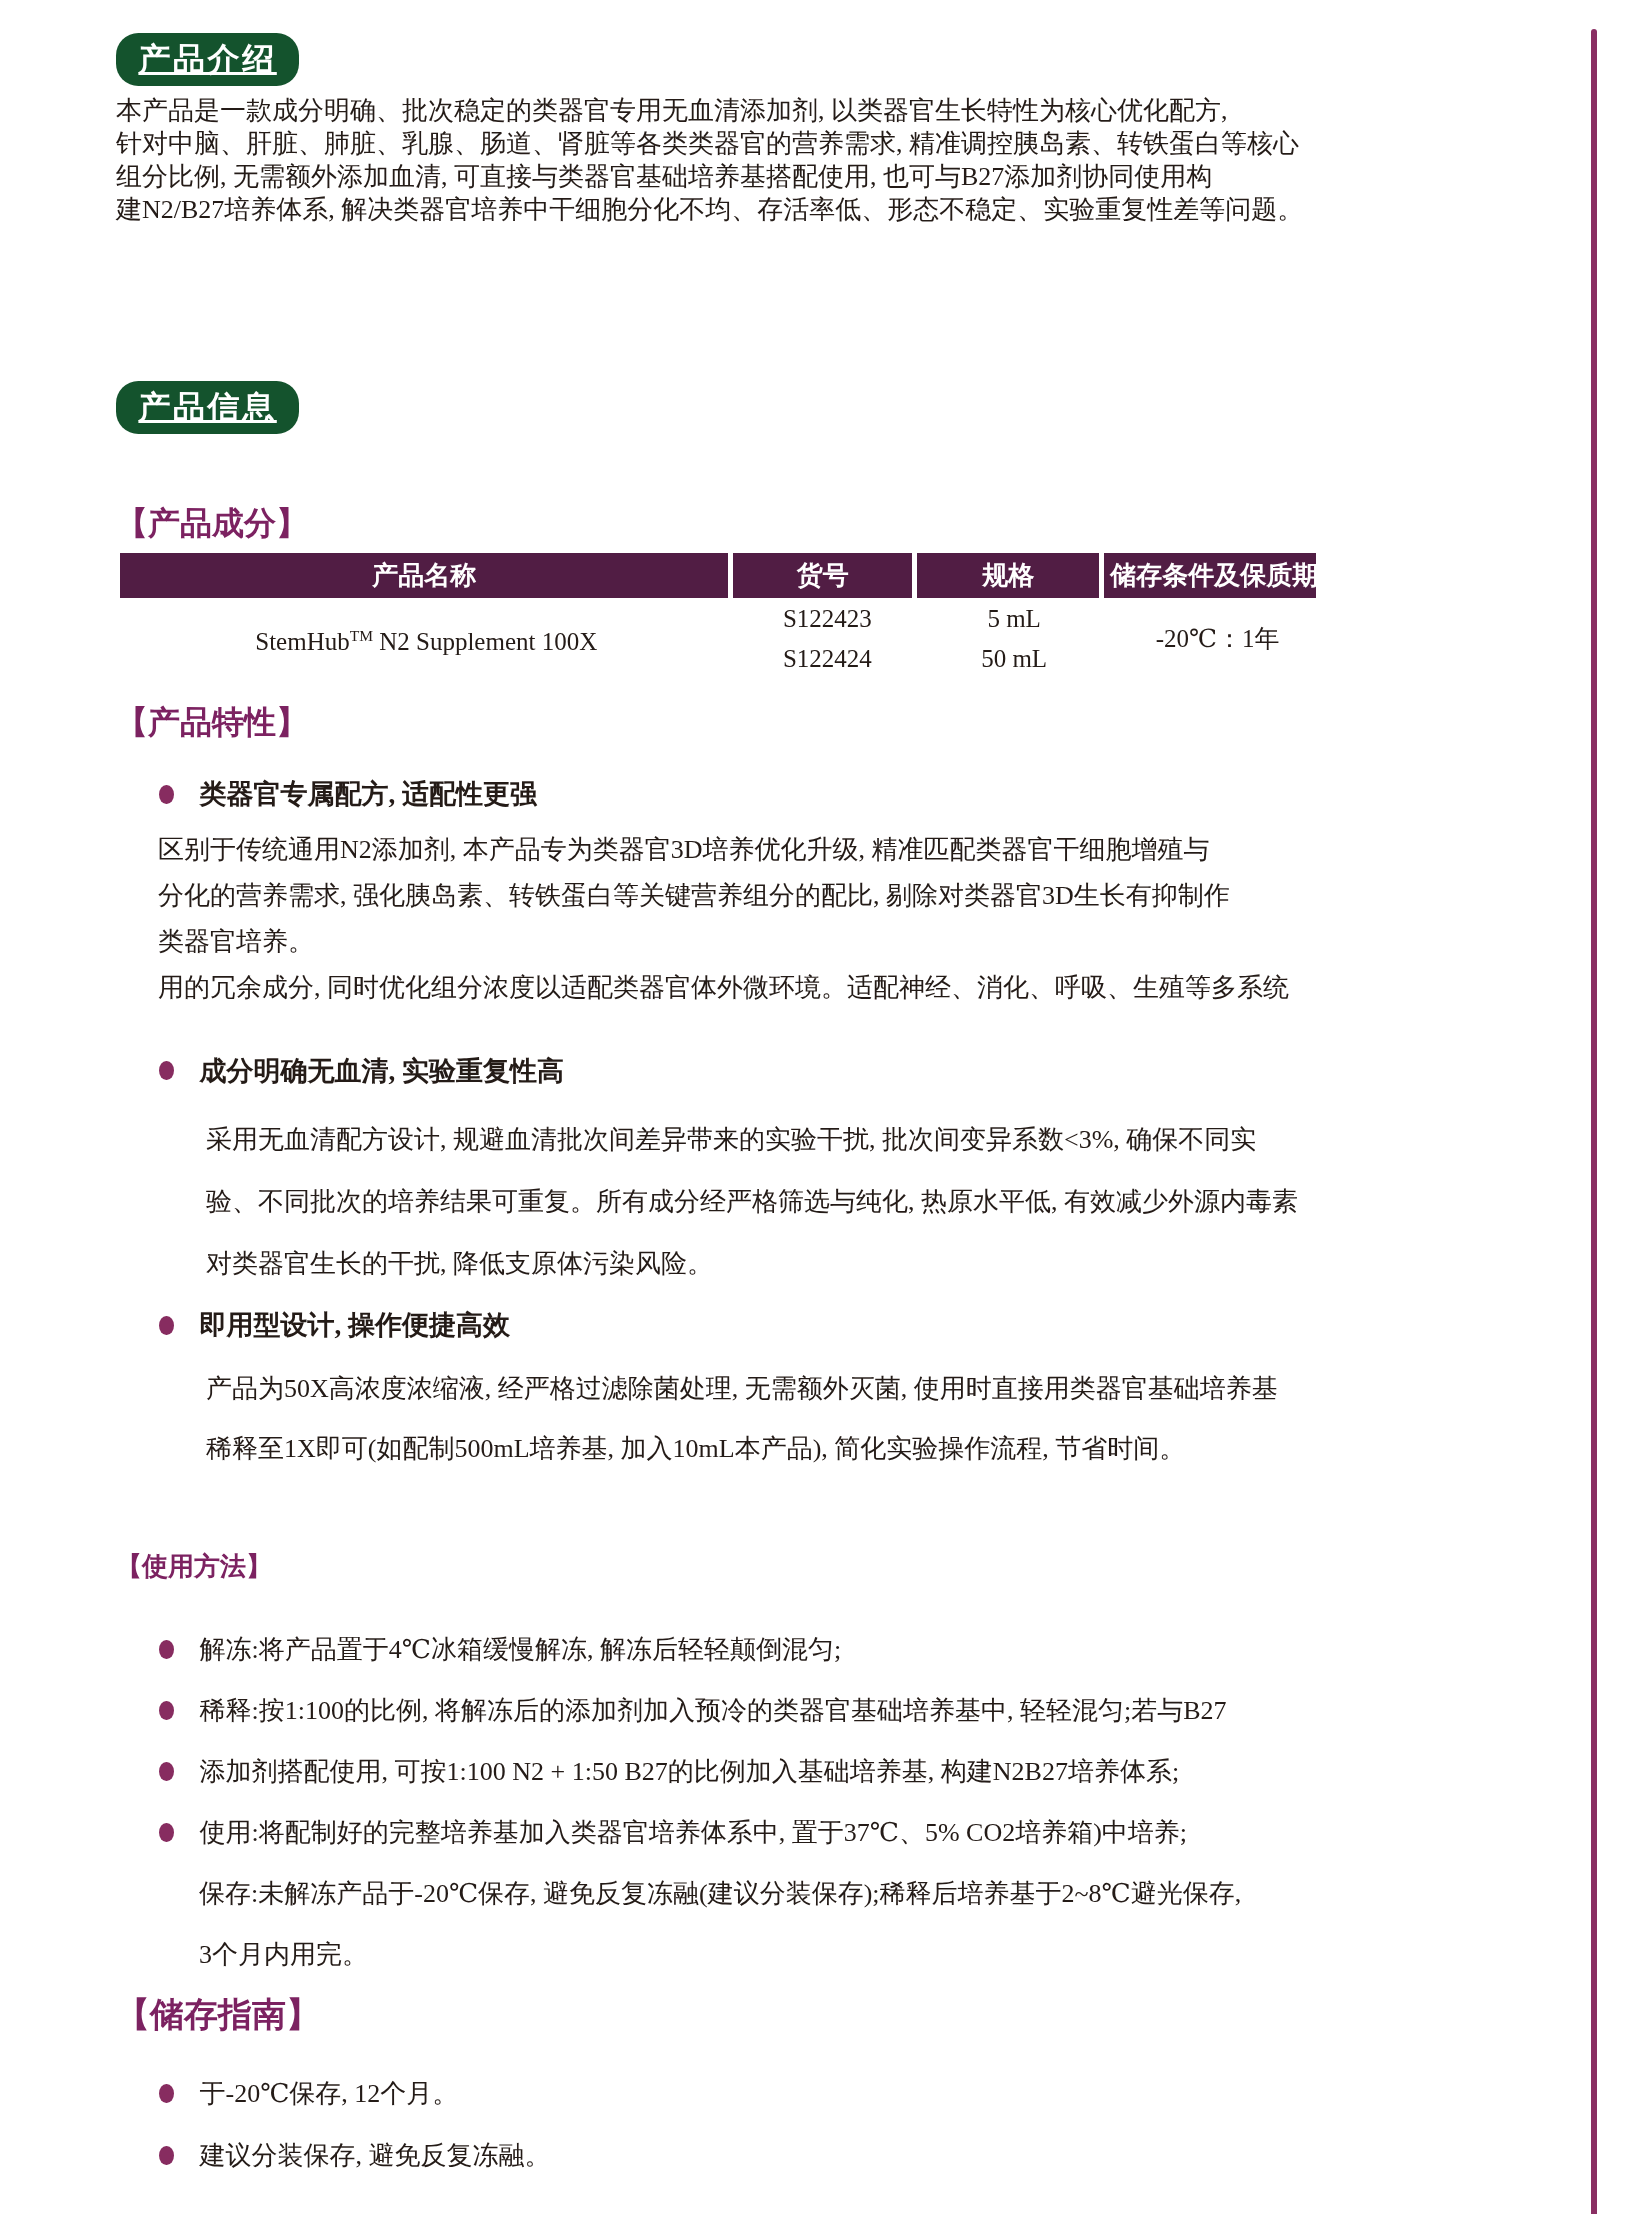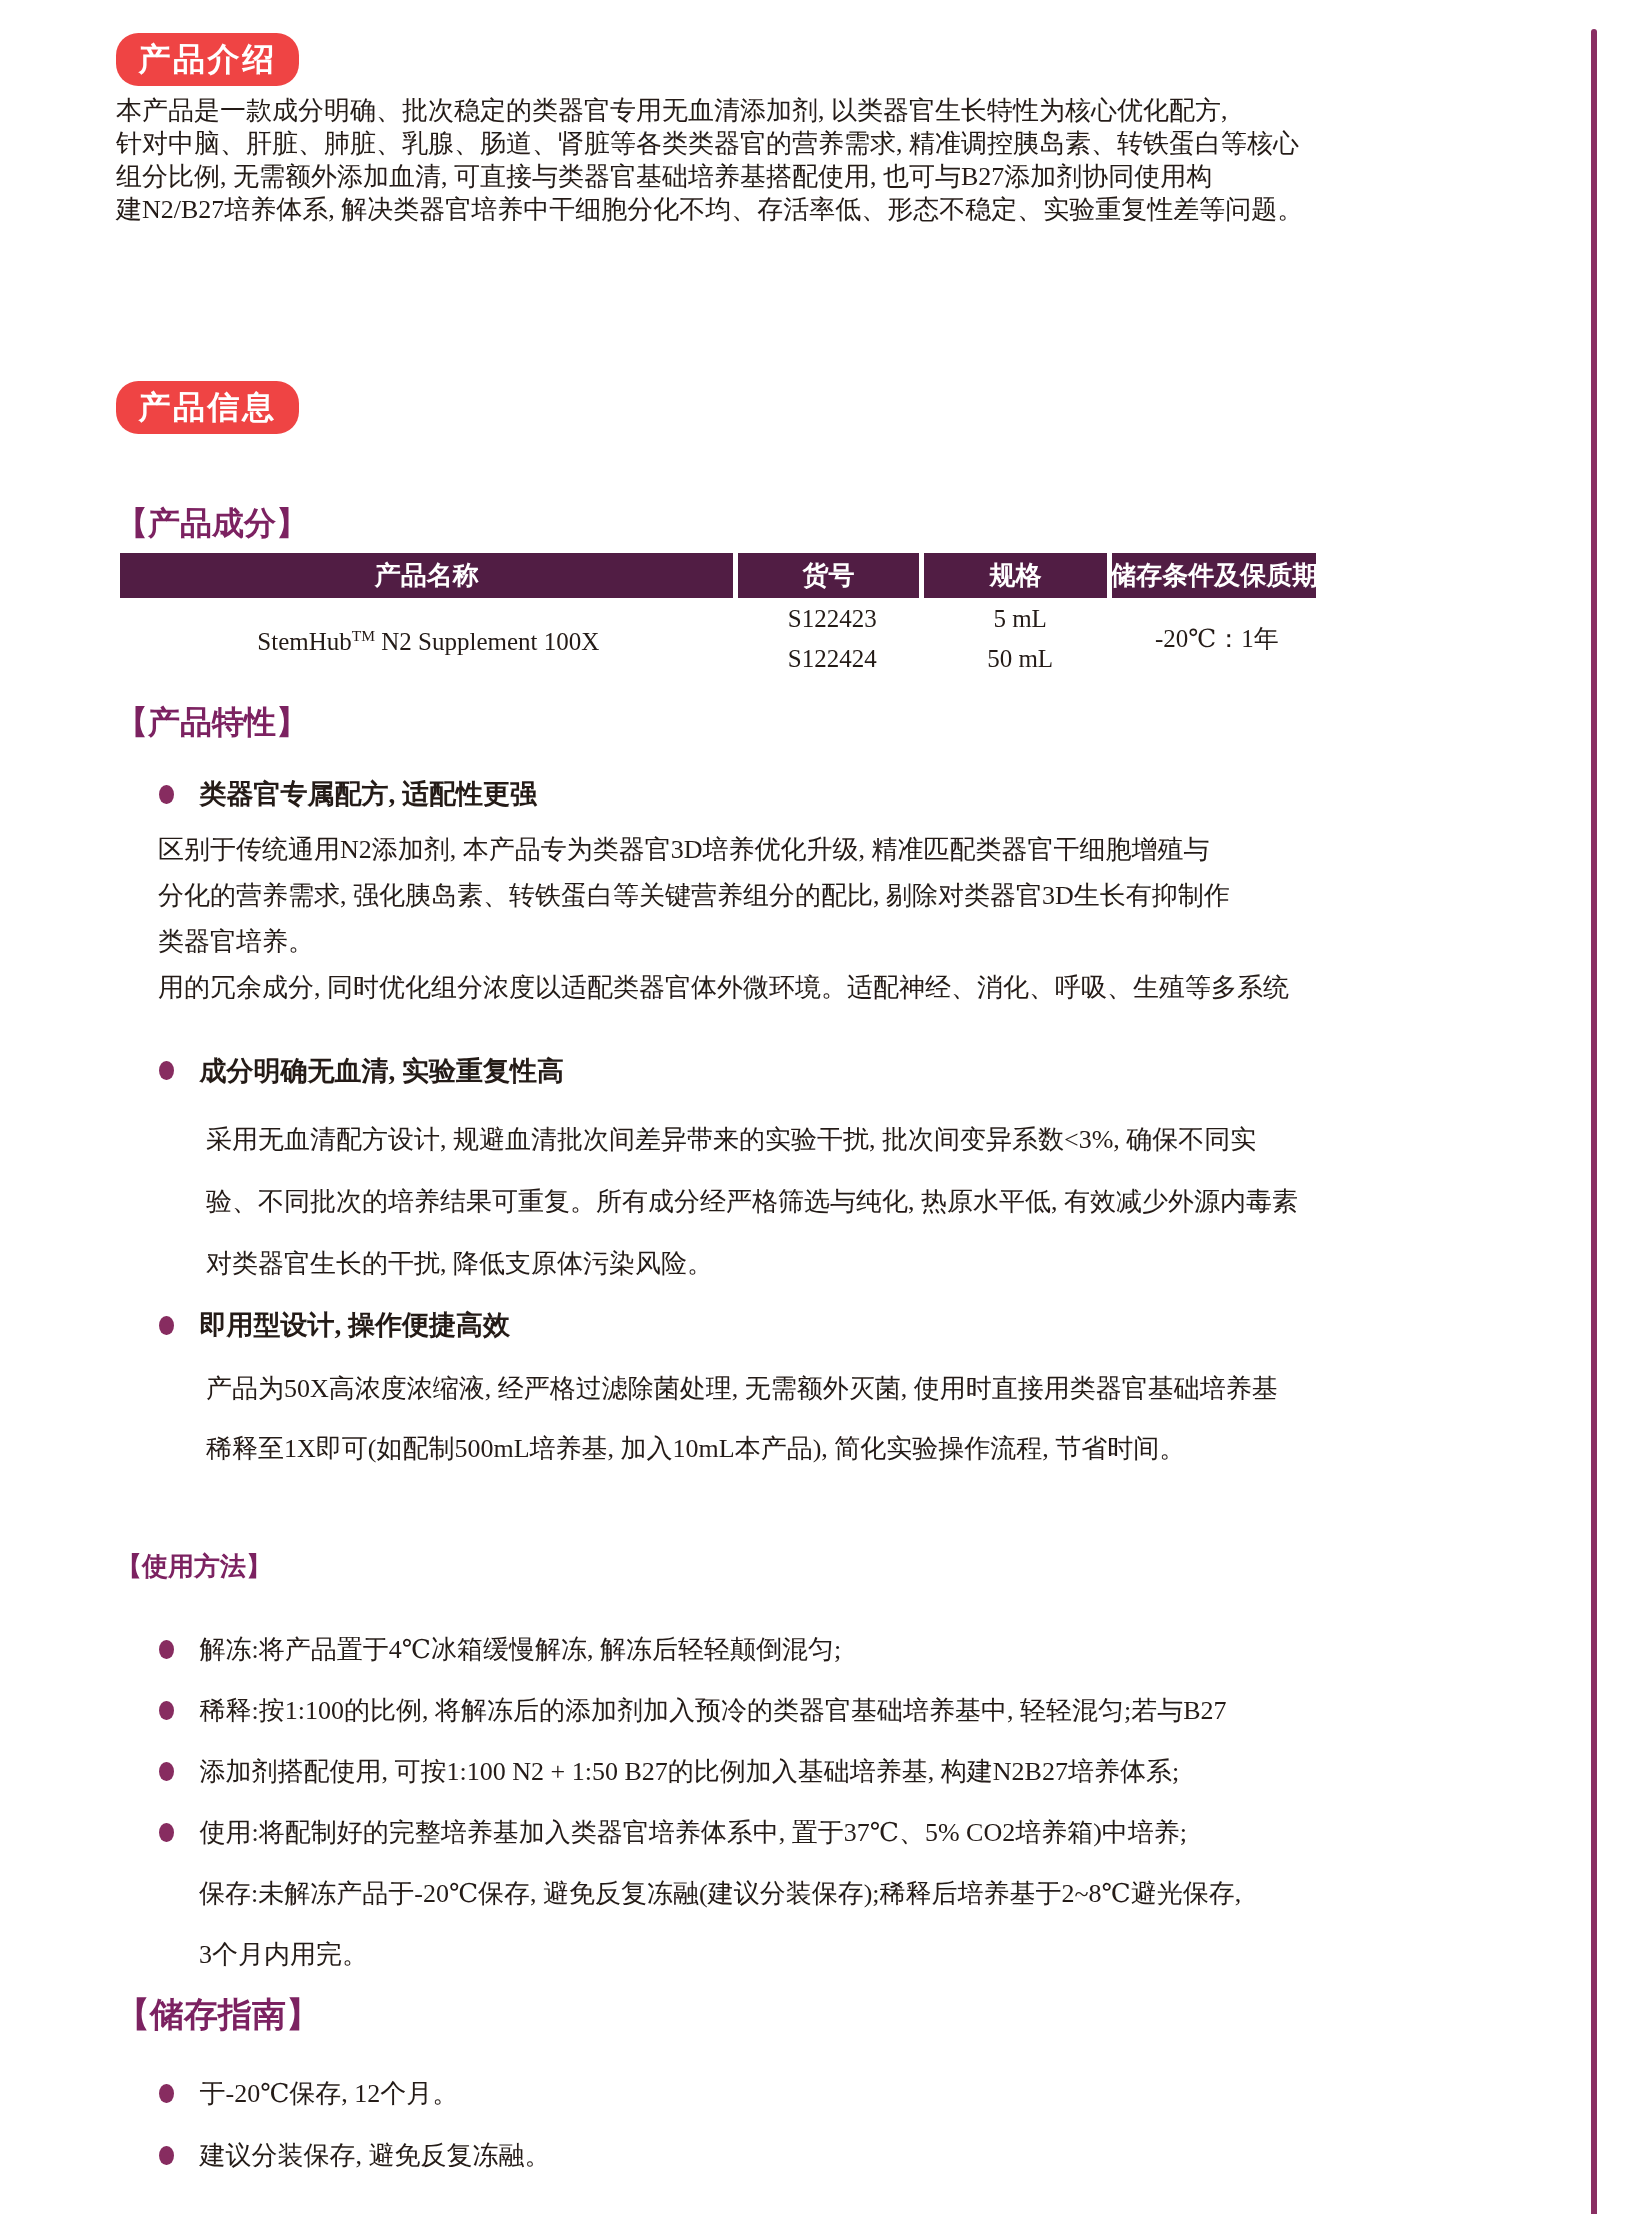--- a/index.html
+++ b/index.html
@@ -4,37 +4,37 @@
 <style>
   html,body{margin:0;padding:0;}
   body{
     width:1652px;height:2215px;position:relative;overflow:hidden;
     background:#ffffff;color:#241b17;
     font-family:"Liberation Serif","DejaVu Serif",serif;
   }
   .content{padding-left:116px;}
   .right-rule{position:absolute;top:29px;right:55px;width:6px;height:2185px;
     background:#8a2f63;border-radius:5.2px 5.2px 0 0;}
-  .badge{display:inline-block;background:#ef4444;color:#ffffff;font-weight:bold;
-    font-size:32px;line-height:1;padding:9.5px 22.4px 11.2px;border-radius:22.4px;letter-spacing:2.6px;}
+  .badge{display:inline-block;background:#14532d;color:#ffffff;font-weight:bold;
+    font-size:32px;line-height:1;padding:9.5px 22.4px 11.2px;border-radius:22.4px;letter-spacing:2.6px;text-decoration:underline;}
   .badge1{margin-top:33px;}
   .badge2{margin-top:155px;}
   .section-heading{color:#7c2261;font-weight:bold;font-size:32px;line-height:41px;white-space:nowrap;}
   .h-comp{margin-top:69px;}
   .h-feat{margin-top:21.5px;}
   .h-usage{margin-top:65px;font-size:26px;line-height:45px;}
   .h-store{margin-top:6.9px;font-size:34px;line-height:45px;}
   .intro{margin-top:8.6px;font-size:26px;line-height:33px;}
   .line{white-space:nowrap;}
   
   .ptable{margin-top:8.6px;margin-left:4.3px;width:1196px;}
   .t-header,.t-body{display:flex;gap:5.2px;}
   .t-cell{background:#511d44;color:#ffffff;font-weight:bold;font-size:26px;height:45px;
     display:flex;align-items:center;justify-content:center;white-space:nowrap;text-align:right;}
-  .c1{width:632px;}.c2{width:186px;}.c3{width:189px;}.c4{width:204px;}
+  .c1{width:632px;}.c2{width:186px;}.c3{width:189px;}.c4{width:204px;padding-left:8px;}
   .b-cell{display:flex;flex-direction:column;align-items:center;justify-content:center;
     font-size:25px;height:83px;background:#ffffff;color:#241b17;}
   .b-cell .vline{line-height:40px;white-space:nowrap;}
   sup{font-size:15.5px;}
   
   .bullet-title{display:flex;align-items:center;margin-left:43px;margin-top:34px;
     font-size:27px;font-weight:bold;line-height:34px;white-space:nowrap;}
   .dot{width:14.6px;height:19px;border-radius:50%;background:#872c60;margin-right:26px;flex:none;}
   .feature-body{margin-left:90px;font-size:26px;}
   .fb1{margin-top:15.5px;line-height:46px;margin-left:42px;}

